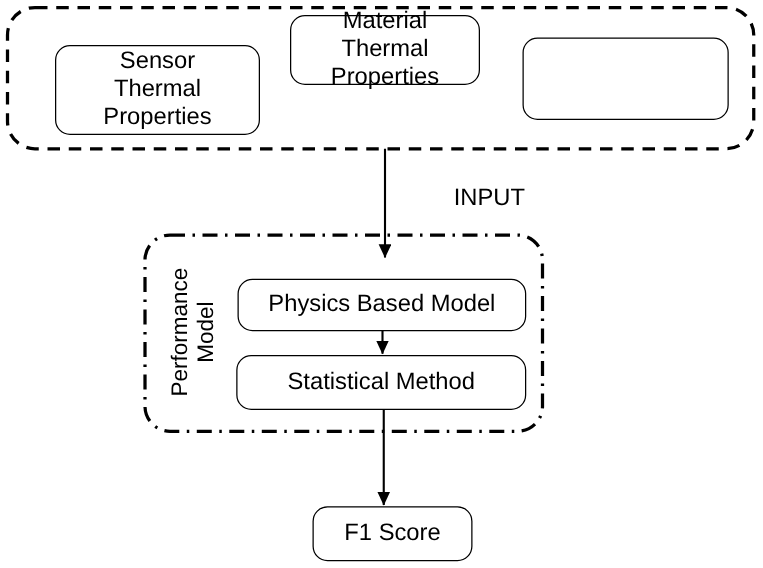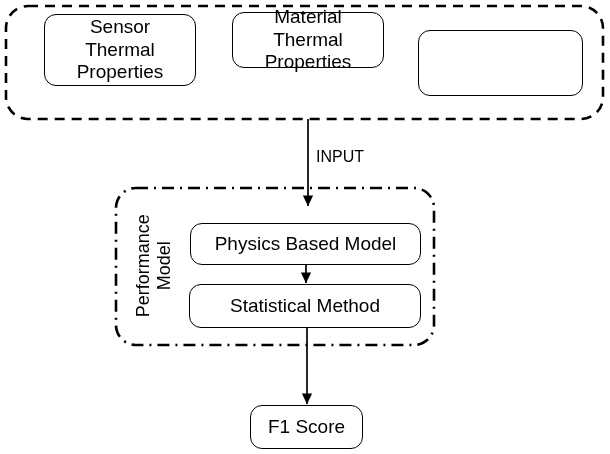--- a/index.html
+++ b/index.html
@@ -45,23 +45,24 @@
     white-space: nowrap;
     text-align: center;
     font-size: 18px;
     line-height: 1.15;
     color: #000000;
   }
 
   
   .edge-label {
     position: absolute;
-    font-size: 16px;
+    font-size: 19px;
     color: #000000;
     white-space: nowrap;
+    margin-left: 47px;
   }
 
   svg.overlay {
     position: absolute;
     left: 0;
     top: 0;
     width: 610px;
     height: 454px;
     pointer-events: none;
   }
@@ -82,21 +83,21 @@
 
     <rect x="116" y="188" width="318" height="157" rx="20" ry="20" fill="none" stroke="#000000" stroke-width="2.6" stroke-dasharray="12 6 2 6" stroke-linecap="butt"></rect>
 
     <line x1="308" y1="119" x2="308" y2="206" stroke="#000000" stroke-width="1.7" marker-end="url(#arrowhead)"></line>
 
     <line x1="306" y1="249" x2="306" y2="283" stroke="#000000" stroke-width="1.7" marker-end="url(#arrowhead)"></line>
 
     <line x1="307" y1="328" x2="307" y2="404" stroke="#000000" stroke-width="1.7" marker-end="url(#arrowhead)"></line>
   </svg>
 
-  <div class="node" style="left:44px; top:14px; width:152px; height:72px;">
+  <div class="node" style="left:44px; top:36px; width:164px; height:72px;">
     <span>
       <span class="txt">Sensor</span>
       <span class="txt">Thermal</span>
       <span class="txt">Properties</span>
     </span>
   </div>
 
   <div class="node" style="left:232px; top:12px; width:152px; height:56px;">
     <span>
       <span class="txt">Material</span>
@@ -119,17 +120,17 @@
   </div>
 
   <div class="node" style="left:190px; top:207px; width:231px; height:42px;margin-top:16px;">
     <span>Physics Based Model</span>
   </div>
 
   <div class="node" style="left:189px; top:284px; width:232px; height:44px;text-align:center;">
     <span>Statistical Method</span>
   </div>
 
-  <div class="node" style="left:250px; top:405px; width:113px; height:44px;">
+  <div class="node" style="left:250px; top:405px; width:128px; height:44px;">
     <span>F1 Score</span>
   </div>
 
 </div>
 
 </body></html>

